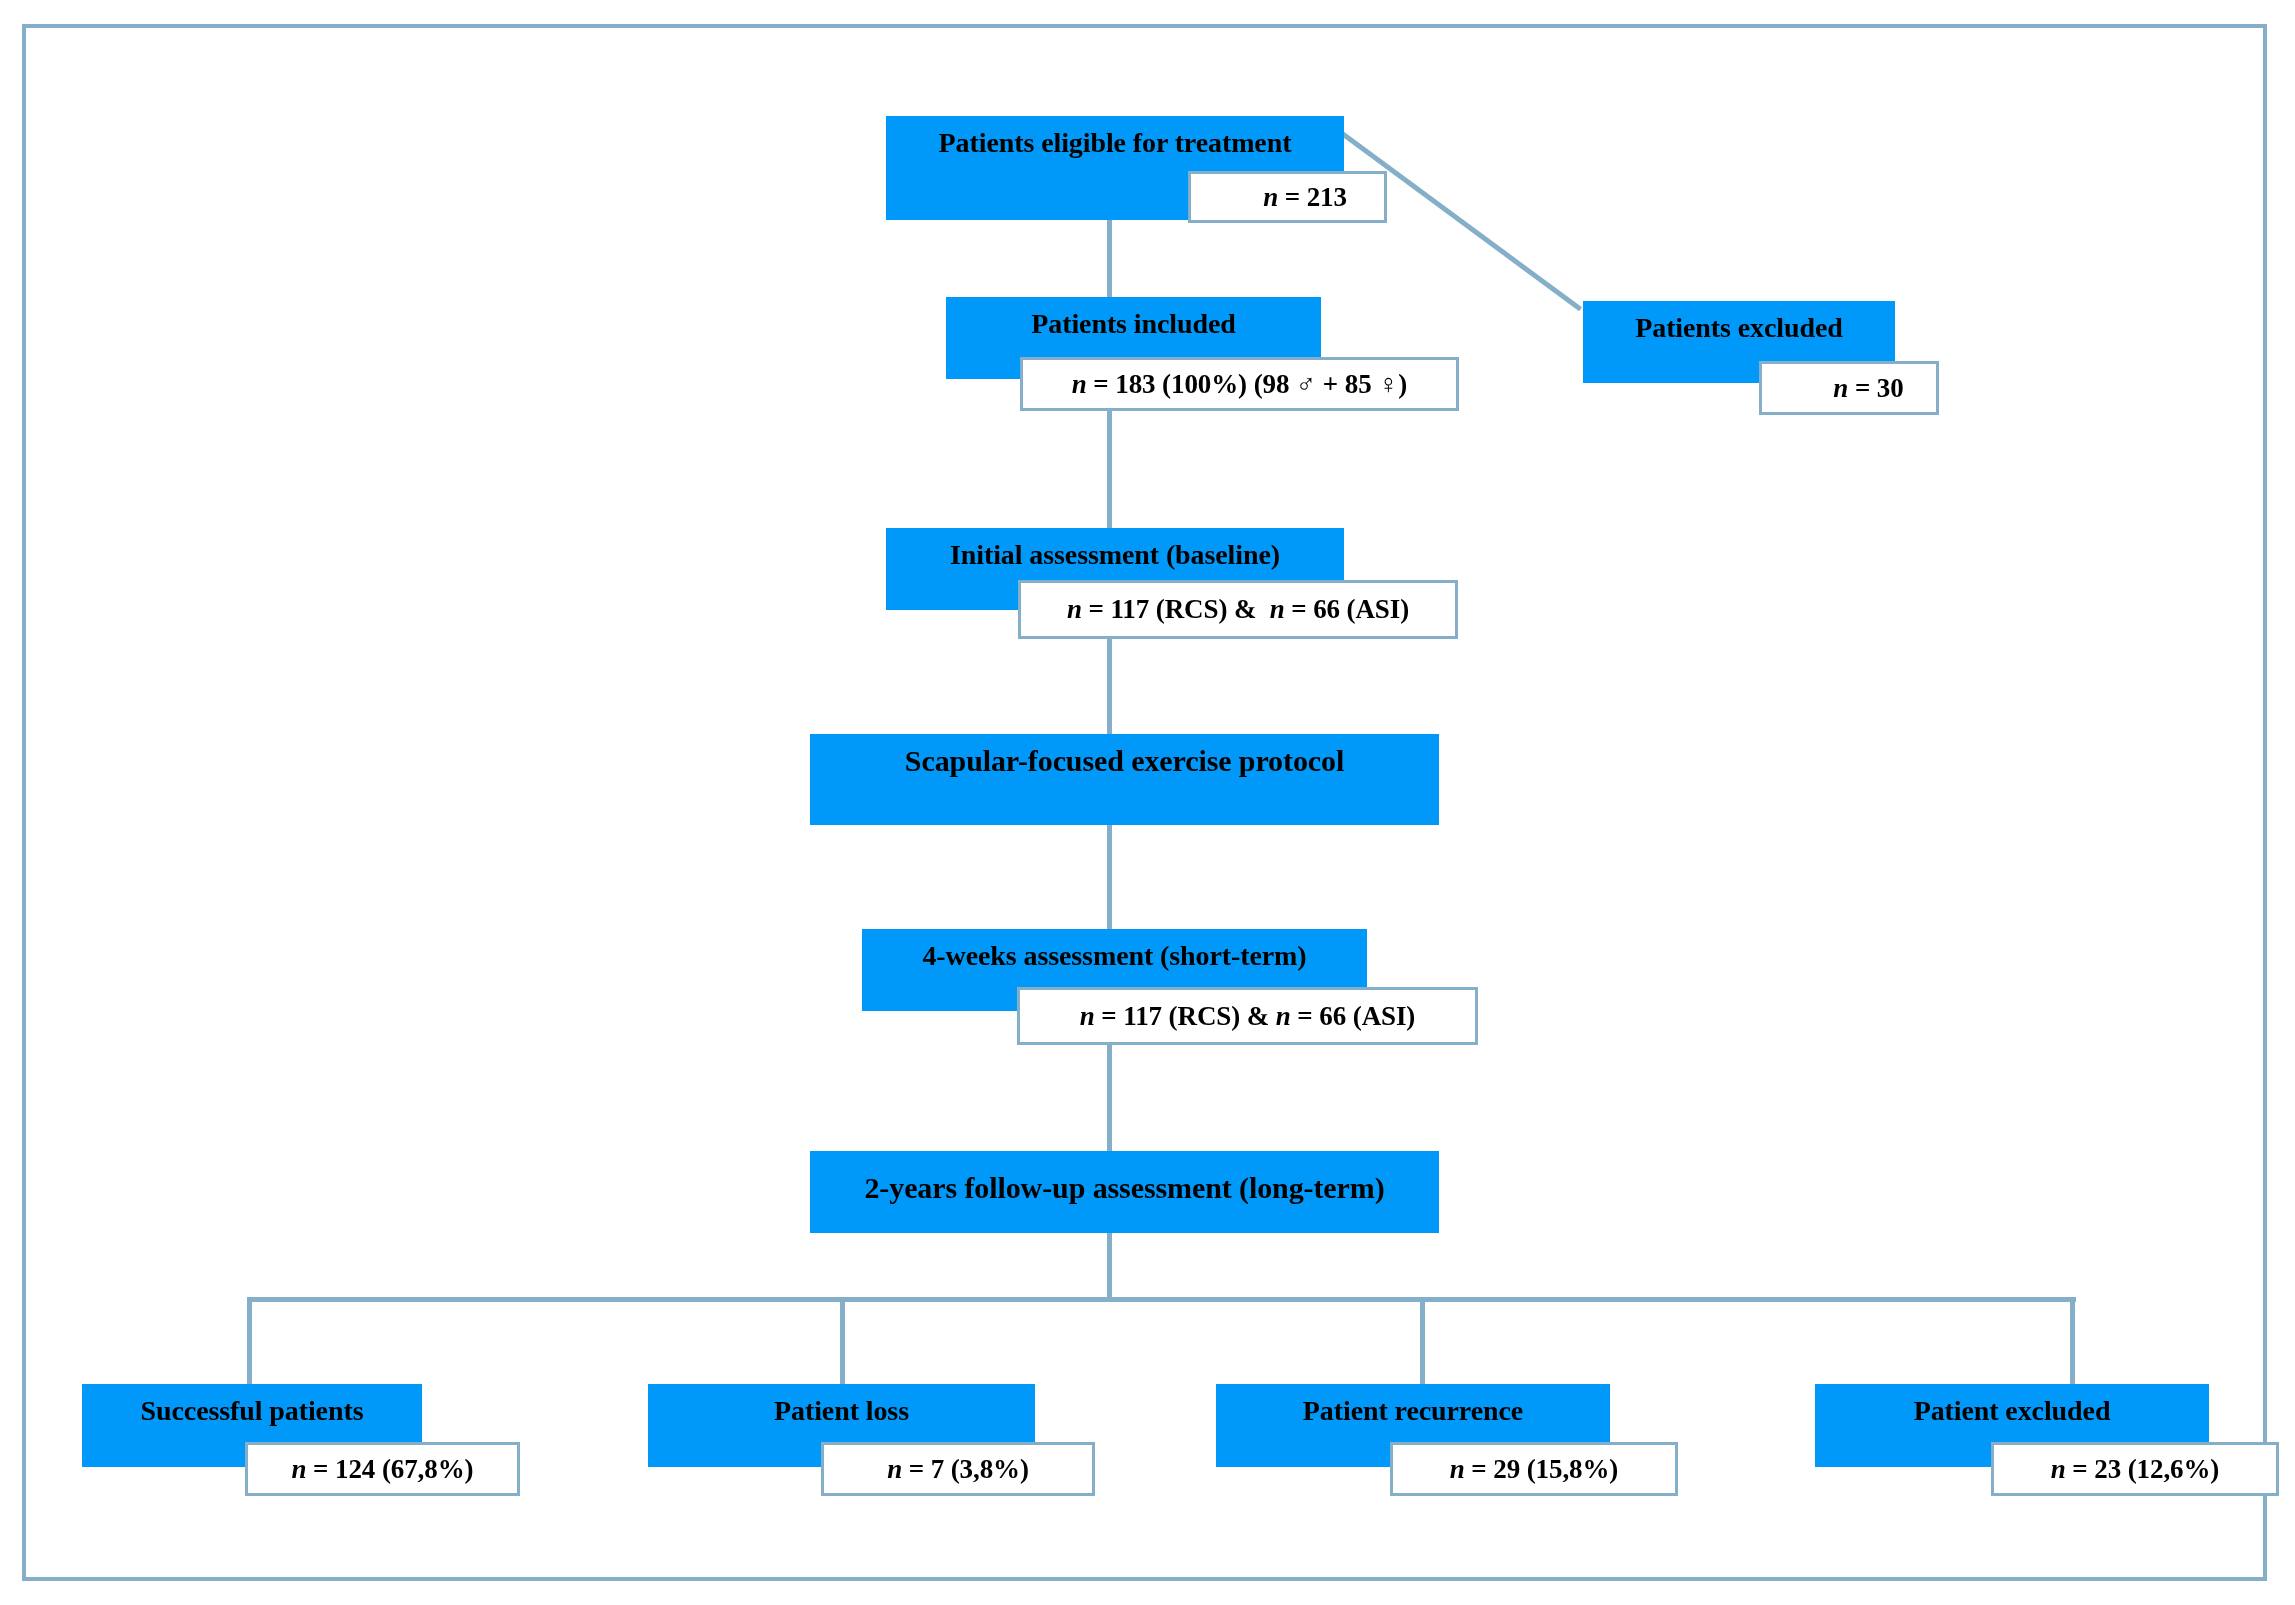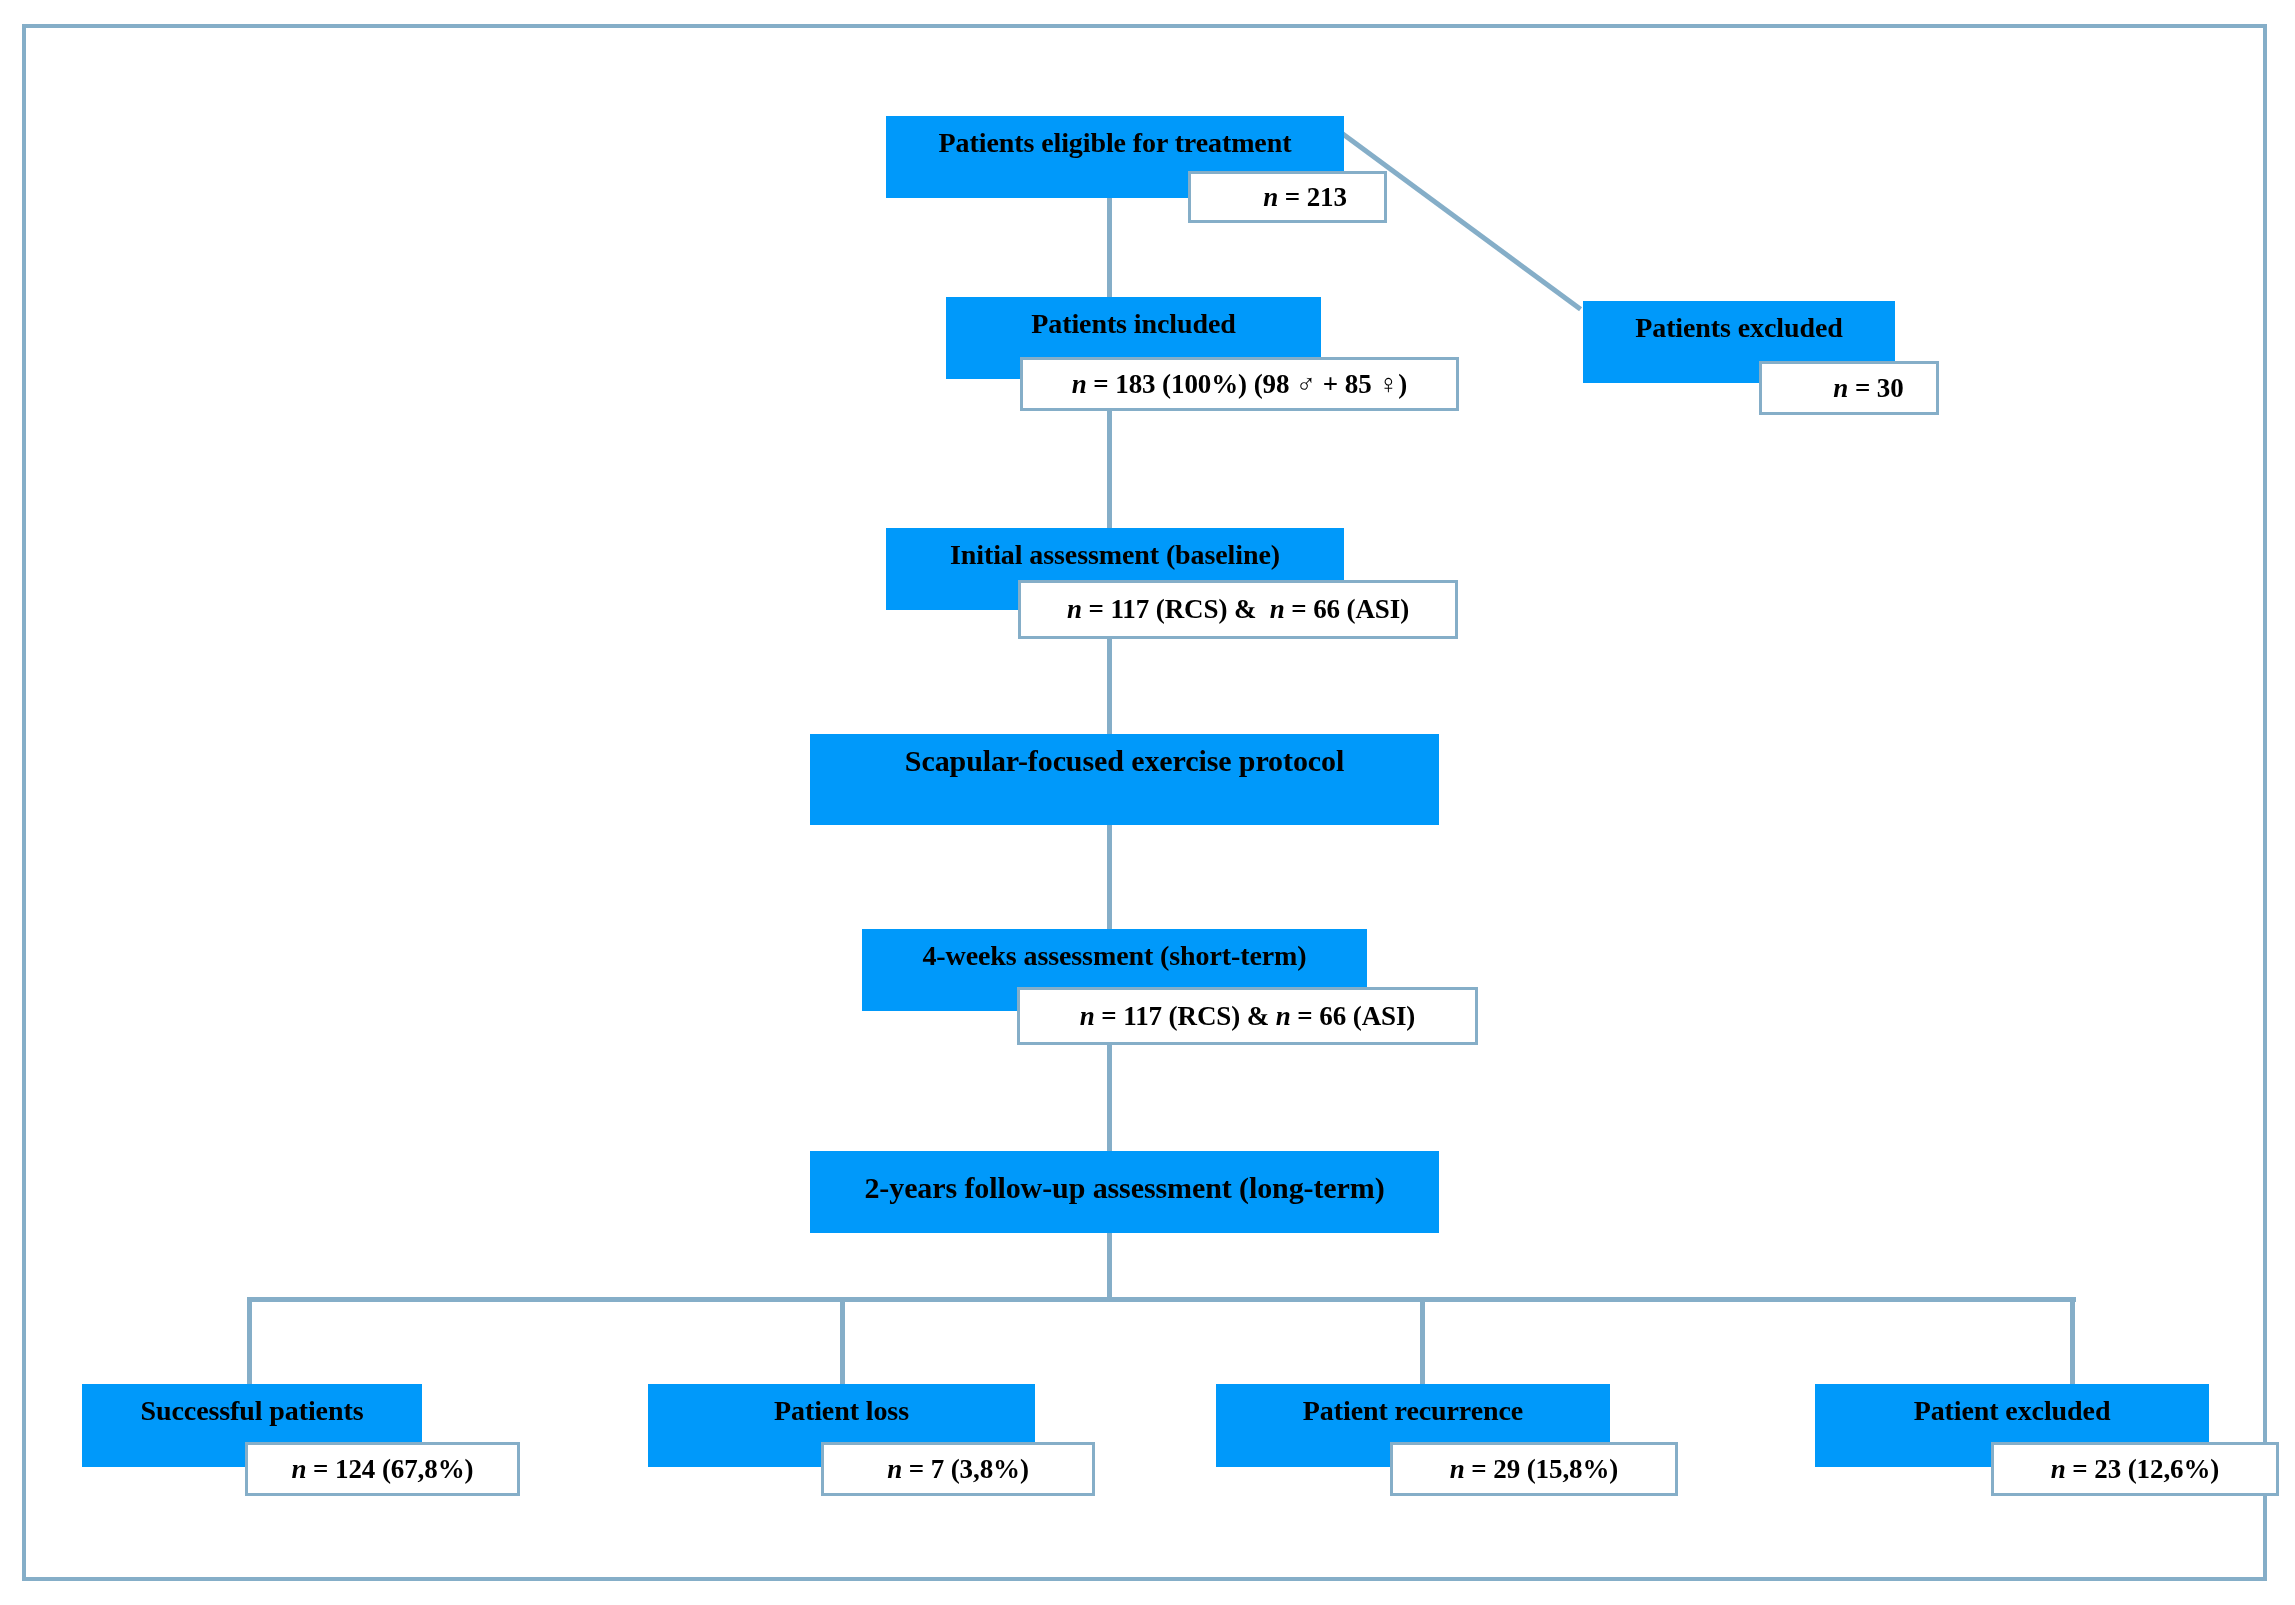--- a/index.html
+++ b/index.html
@@ -98,21 +98,21 @@
 
   <div class="connector vline" style="left:1107px; top:1230px; height:71px;"></div>
 
   <div class="connector hline" style="left:247px; top:1297px; width:1829px;"></div>
 
   <div class="connector vline" style="left:247px; top:1297px; height:89px;"></div>
   <div class="connector vline" style="left:840px; top:1297px; height:89px;"></div>
   <div class="connector vline" style="left:1420px; top:1297px; height:89px;"></div>
   <div class="connector vline" style="left:2070px; top:1297px; height:89px;"></div>
 
-  <div class="blue-box" style="left:886px; top:116px; width:458px; height:82px;">
+  <div class="blue-box" style="left:886px; top:116px; width:458px; height:104px;">
     <span class="blabel">Patients eligible for treatment</span>
   </div>
   <div class="n-box" style="left:1188px; top:171px; width:199px; height:52px;padding-left:35px;">
     <span class="nlabel">
       <i>n</i> = 213
     </span>
   </div>
 
   <div class="blue-box" style="left:946px; top:297px; width:375px; height:82px;">
     <span class="blabel">Patients included</span>

